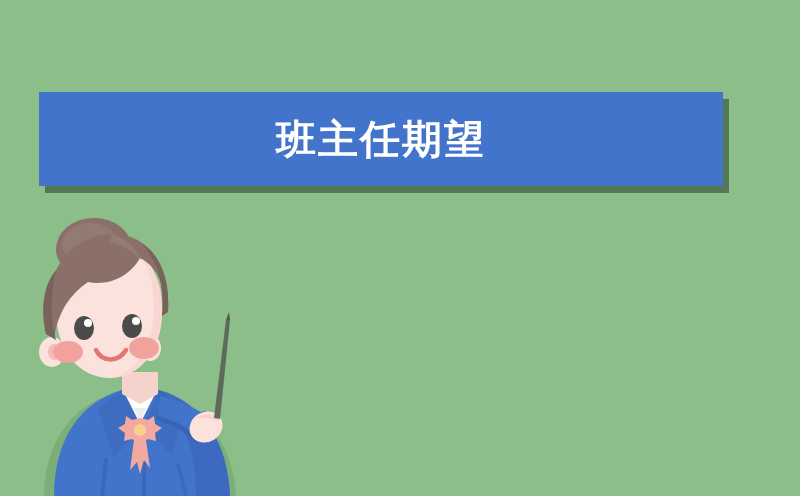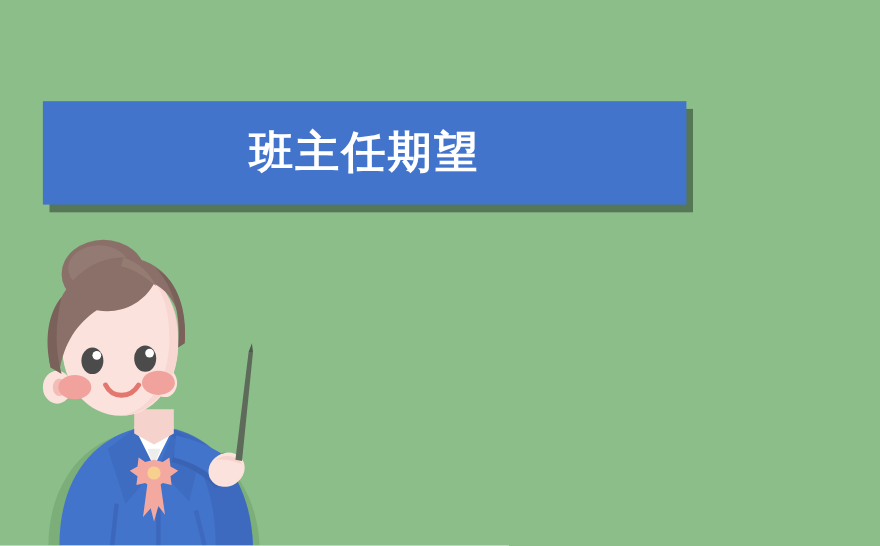--- a/index.html
+++ b/index.html
@@ -19,21 +19,21 @@
     height: 496px;
     background: #8CBE8A;
     overflow: hidden;
   }
 
   
   .banner {
     position: absolute;
     left: 39px;
     top: 92px;
-    width: 585px;
+    width: 684px;
     height: 94px;
     background: #4274CC;
     box-shadow: 6px 7px 0 rgba(20, 34, 20, 0.45);
     display: flex;
     align-items: center;
     justify-content: center;
   }
   .banner-title {
     font-family: "DejaVu Sans", "Liberation Sans", sans-serif;
     font-weight: bold;

